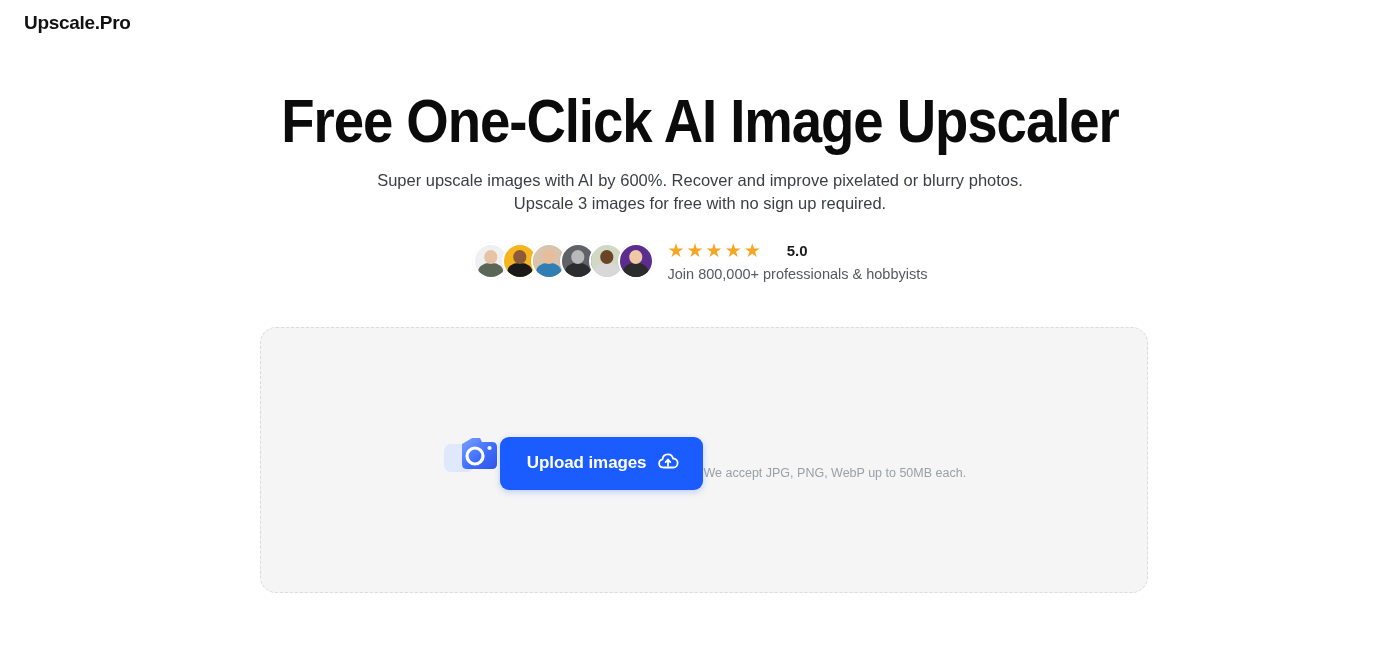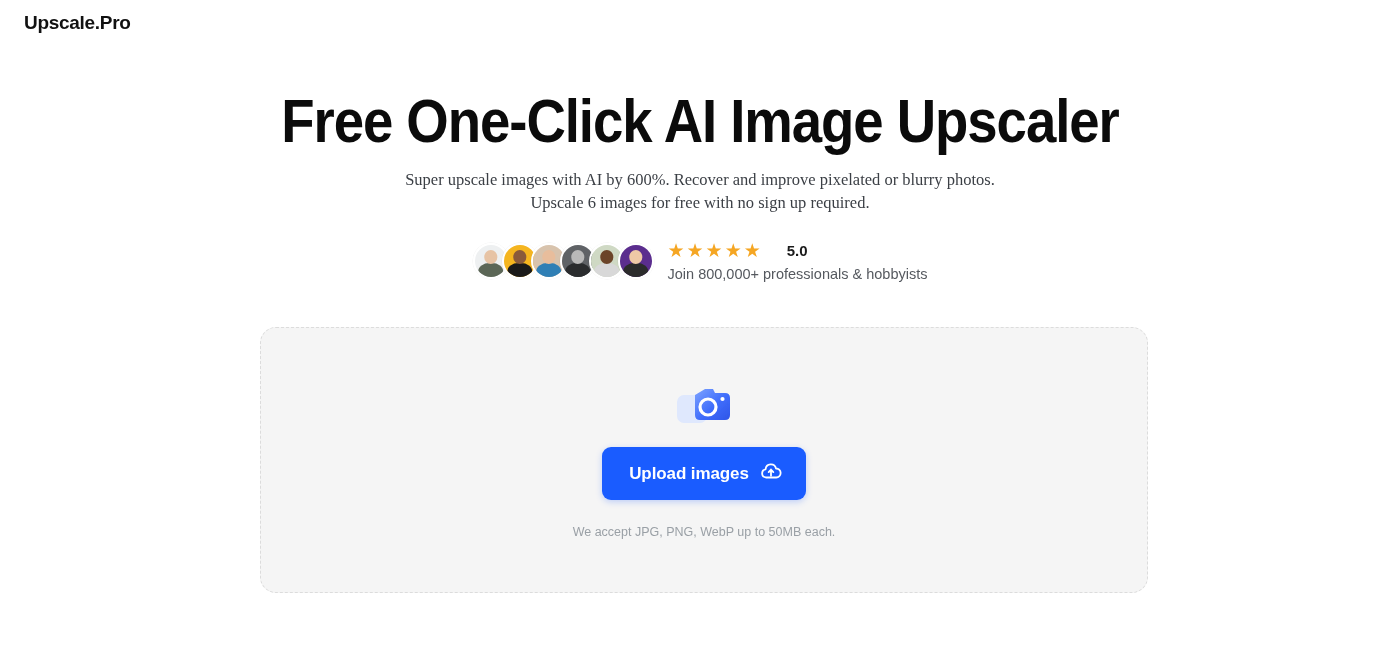--- a/index.html
+++ b/index.html
@@ -59,21 +59,21 @@
     transform: scaleX(0.88);
     transform-origin: center center;
     white-space: nowrap;
   }
 
   .subhead {
     margin-top: 17px;
     font-size: 16.5px;
     line-height: 1.38;
     color: #3b3f45;
-    font-family: Liberation Serif, serif;
+    font-family: Liberation Sans, sans-serif;
   }
   .subhead .line { display: block; }
 
   
   .social {
     margin-top: 26px;
     display: flex;
     align-items: center;
     justify-content: center;
     gap: 14px;
@@ -153,21 +153,21 @@
   .upload-card {
     position: absolute;
     left: 260px;
     top: 327px;
     width: 888px;
     height: 266px;
     background: #f5f5f5;
     border: 1.5px dashed #dcdcdc;
     border-radius: 16px;
     display: flex;
-    flex-direction: column;
+    flex-direction: row;
     align-items: center;
     justify-content: center;
   }
 
   .camera-icon {
     position: relative;
     width: 58px;
     height: 52px;
     margin-bottom: 8px;
   }
@@ -205,21 +205,21 @@
   <header class="site-header">
     <div class="logo">Upscale.Pro</div>
   </header>
 
   <section class="hero">
 
     <h1 class="headline">Free One-Click AI Image Upscaler</h1>
 
     <p class="subhead">
       <span class="line">Super upscale images with AI by 600%. Recover and improve pixelated or blurry photos.</span>
-      <span class="line">Upscale 6 images for free with no sign up required.</span>
+      <span class="line">Upscale 3 images for free with no sign up required.</span>
     </p>
 
     <div class="social">
 
       <div class="avatars">
 
       <div class="avatar">
             <div class="av-bg" style="background: rgb(238, 240, 241);"></div>
             <div class="av-body" style="background: rgb(91, 102, 86);"></div>
             <div class="av-head" style="background: rgb(231, 195, 164);"></div>

